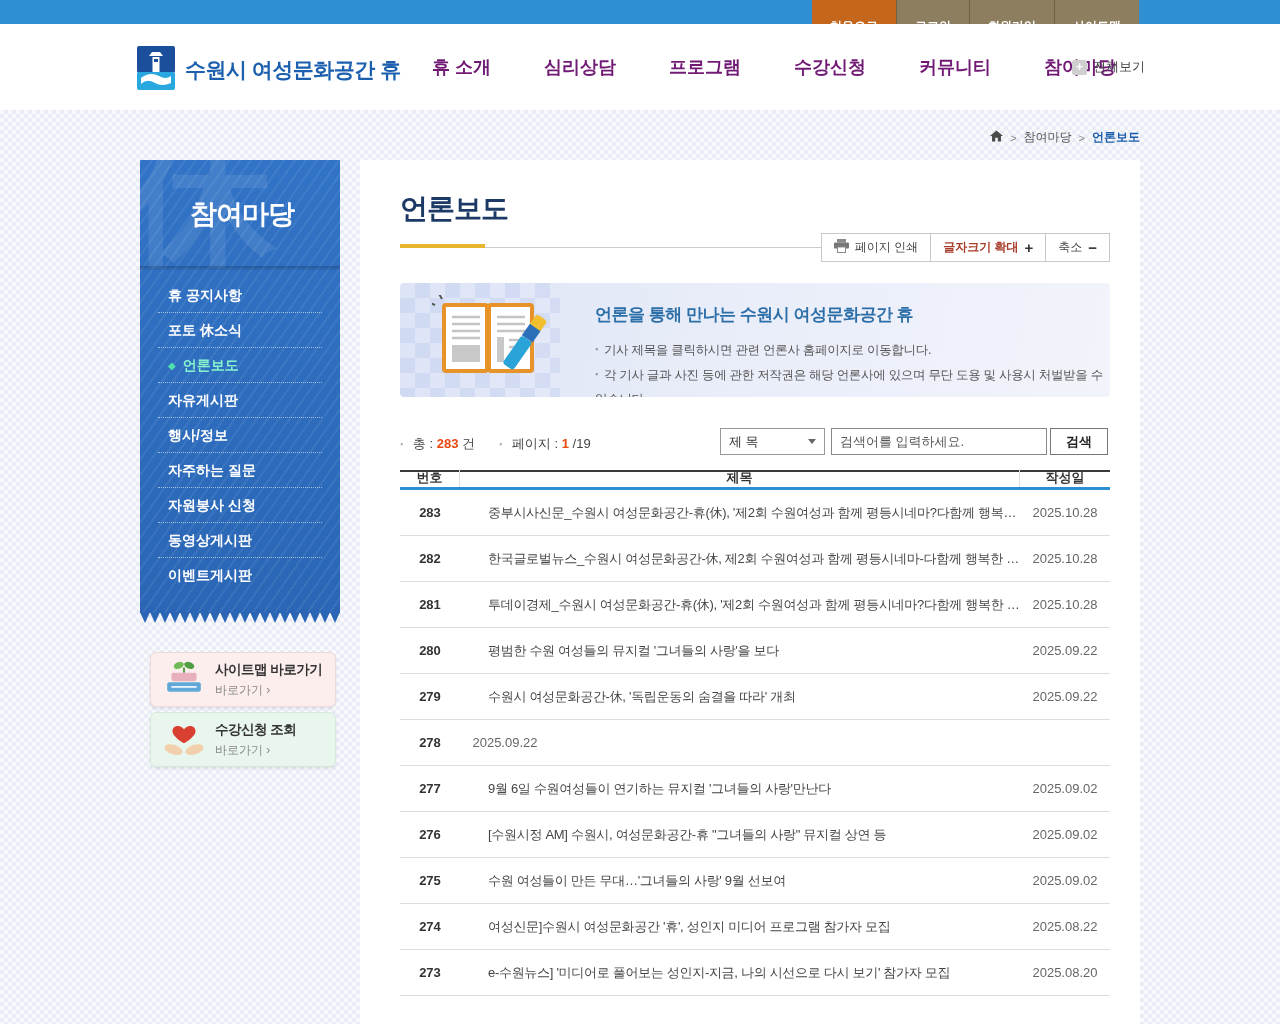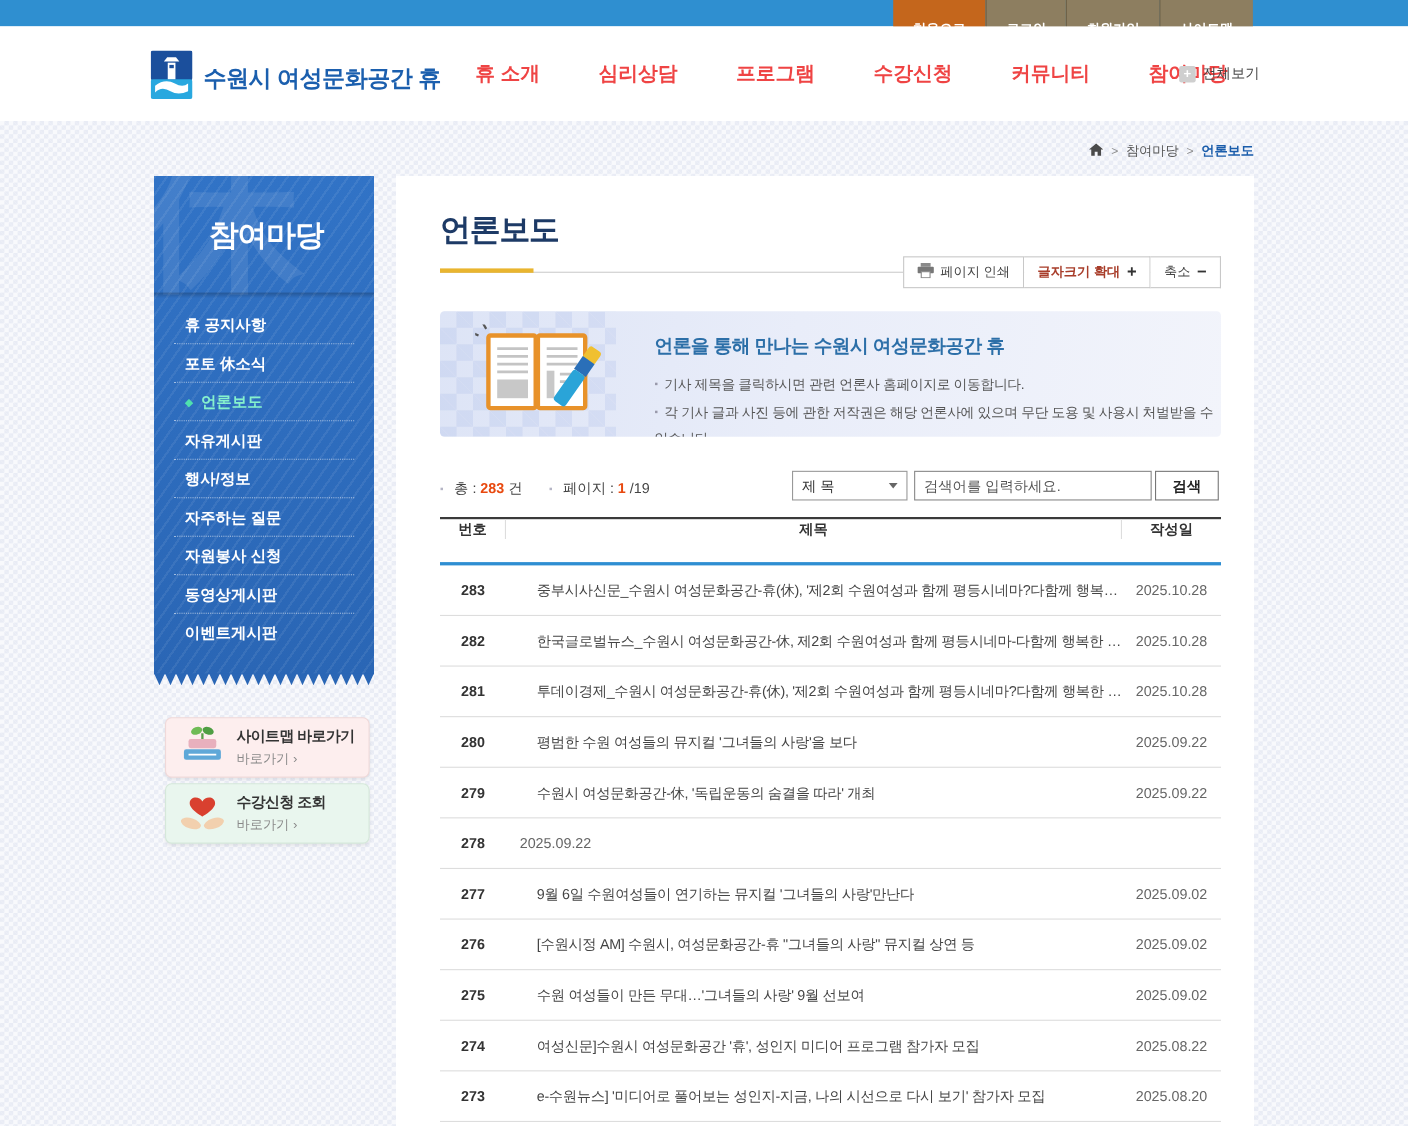--- a/index.html
+++ b/index.html
@@ -11,21 +11,21 @@
   .topbar-links { position:absolute; right:141px; top:0; height:24px; display:flex; }
   .topbar-links .tlink { height:24px; line-height:24px; padding:14px 18px; font-size:12px; font-weight:bold; color:#fff; background:#8d7e60; cursor:pointer; }
   .topbar-links .tlink + .tlink { border-left:1px solid #6f6248; }
   .topbar-links .tlink.first { background:#c4661c; border-left:none; }
 
   
   .header { position:absolute; left:0; top:24px; width:1280px; height:86px; background:#fff; }
   .logo { position:absolute; left:137px; top:22px; display:flex; align-items:center; gap:10px; cursor:pointer; }
   .logo-title { font-size:21px; font-weight:bold; color:#1b5fae; letter-spacing:-0.5px; }
   .gnb { position:absolute; left:432px; top:0; height:86px; display:flex; align-items:center; gap:53px; }
-  .gnb .gnb-item { font-size:18px; font-weight:bold; color:#ef4444; cursor:pointer; white-space:nowrap; }
+  .gnb .gnb-item { font-size:18px; font-weight:bold; color:#701a75; cursor:pointer; white-space:nowrap; }
   .allmenu { position:absolute; left:1072px; top:0; height:86px; display:flex; align-items:center; gap:6px; cursor:pointer; }
   .plus-box { width:15px; height:15px; background:#cfcfcf; color:#fff; font-size:12px; font-weight:bold; line-height:15px; text-align:center; border-radius:2px; }
   .allmenu-label { font-size:13px; color:#444; }
 
   
   .page-bg { position:absolute; left:0; top:110px; width:1280px; height:914px;
     background-color:#f8f9fc;
     background-image:
       linear-gradient(45deg,#e9ecf5 25%,transparent 25%,transparent 75%,#e9ecf5 75%),
       linear-gradient(45deg,#e9ecf5 25%,transparent 25%,transparent 75%,#e9ecf5 75%);
@@ -89,21 +89,21 @@
   .listinfo .num { color:#e8490f; font-weight:bold; }
   .searchbox { position:absolute; right:32px; top:268px; display:flex; align-items:center; }
   .sel { width:105px; height:27px; border:1px solid #999; background:#fff; font-size:13px; color:#333; display:flex; align-items:center; padding:0 8px; justify-content:space-between; cursor:pointer; }
   .sel .chev { width:0; height:0; border-left:4px solid transparent; border-right:4px solid transparent; border-top:5px solid #666; }
   .sinput { width:216px; height:27px; border:1px solid #888; margin-left:6px; font-size:13px; padding:0 8px; color:#000000; font-family:inherit; }
   .sinput::placeholder { color:#555; opacity:1; }
   .sbtn { width:58px; height:27px; border:1px solid #777; background:#fff; font-size:13px; font-weight:bold; color:#222; margin-left:3px; cursor:pointer; font-family:inherit; }
 
   
   .board { position:absolute; left:40px; top:310px; width:710px; }
-  .thead { display:flex; height:44px; border-top:2px solid #3a3a3a; border-bottom:3px solid #2e8ed2; align-items:flex-start; }
+  .thead { display:flex; height:20px; border-top:2px solid #3a3a3a; border-bottom:3px solid #2e8ed2; align-items:flex-end; }
   .th { font-size:13px; font-weight:bold; color:#333; text-align:center; }
   .th-no { width:60px; border-right:1px solid #ddd; }
   .th-title { flex:1; border-right:1px solid #ddd; }
   .th-date { width:90px; }
   .trow { display:flex; height:46px; align-items:center; border-bottom:1px solid #ddd; cursor:pointer; }
   .td-no { width:60px; text-align:center; font-size:13px; font-weight:bold; color:#333; }
   .td-title { flex:1; padding-left:28px; font-size:13px; color:#444; letter-spacing:-0.3px; white-space:nowrap; overflow:hidden; text-overflow:ellipsis; }
   .td-date { width:90px; text-align:center; font-size:13px; color:#666; }
 </style>
 </head>

